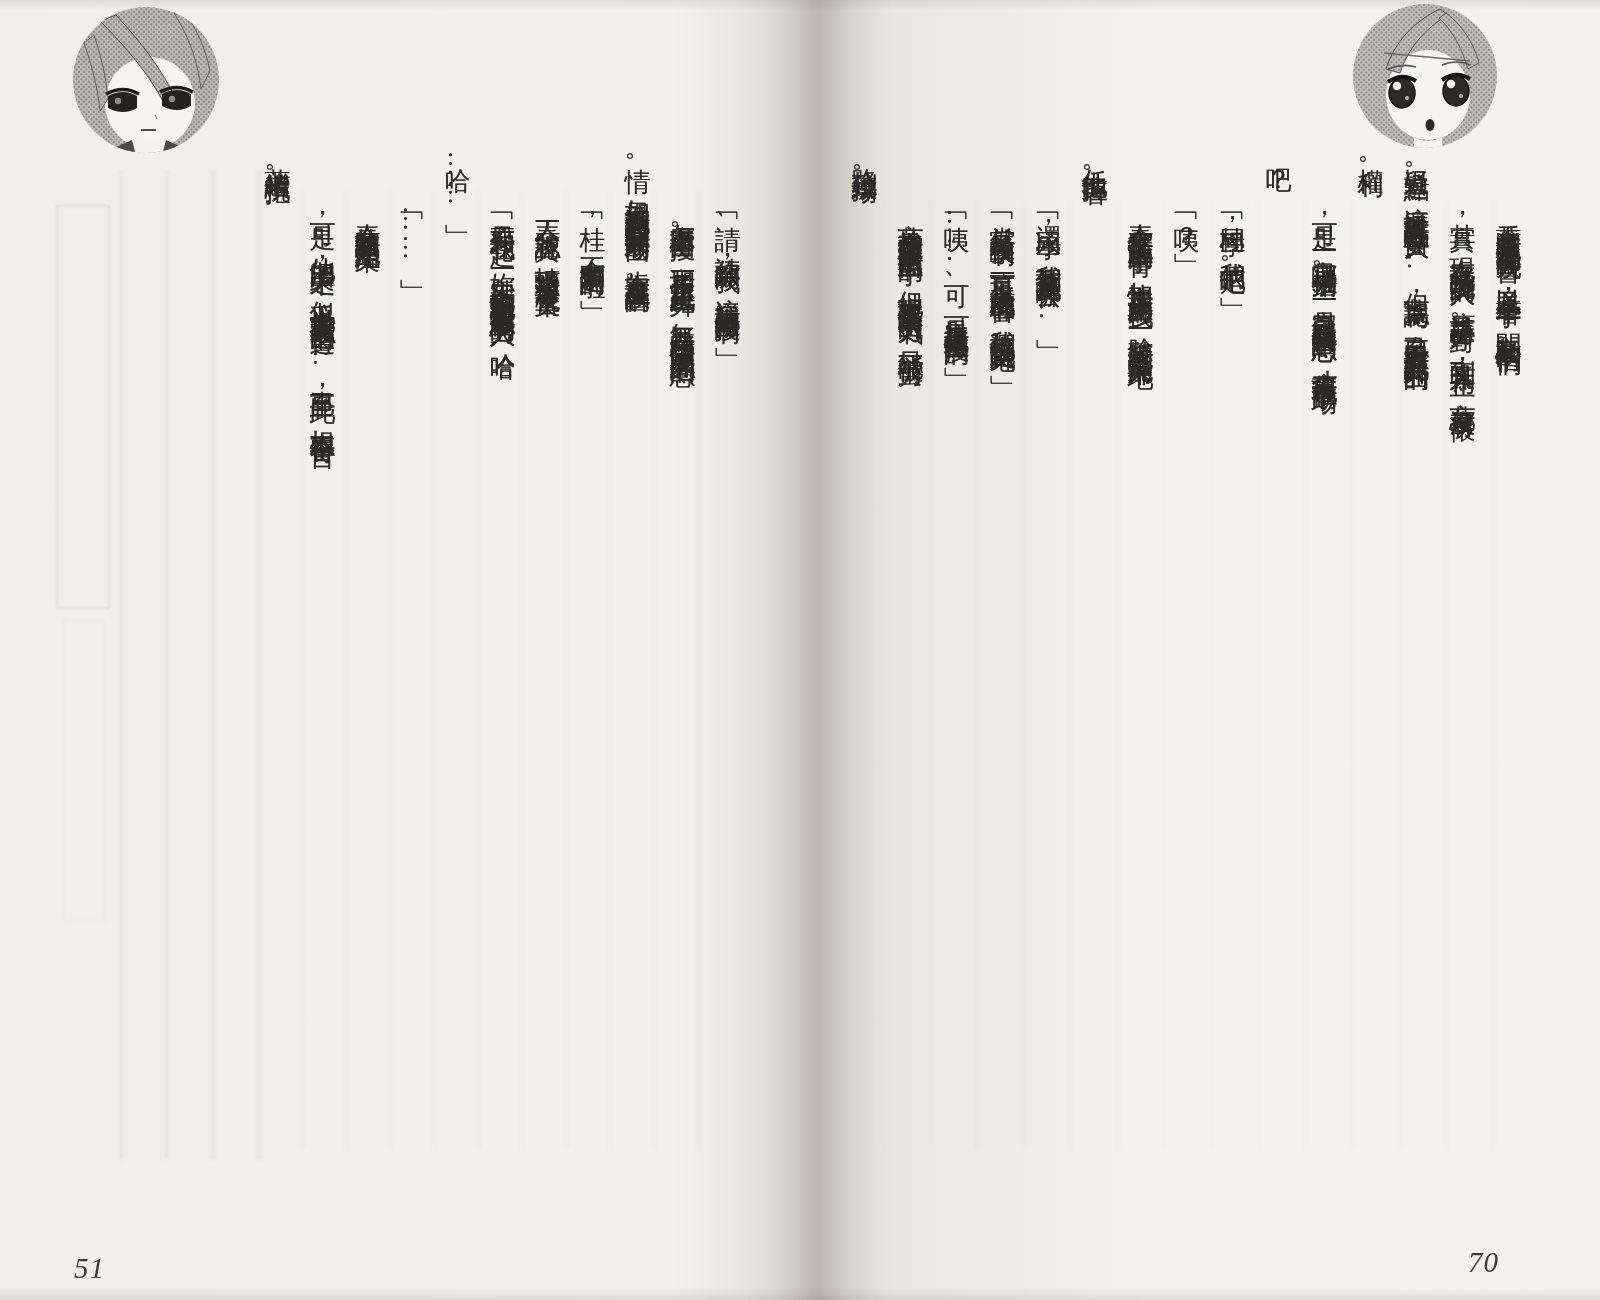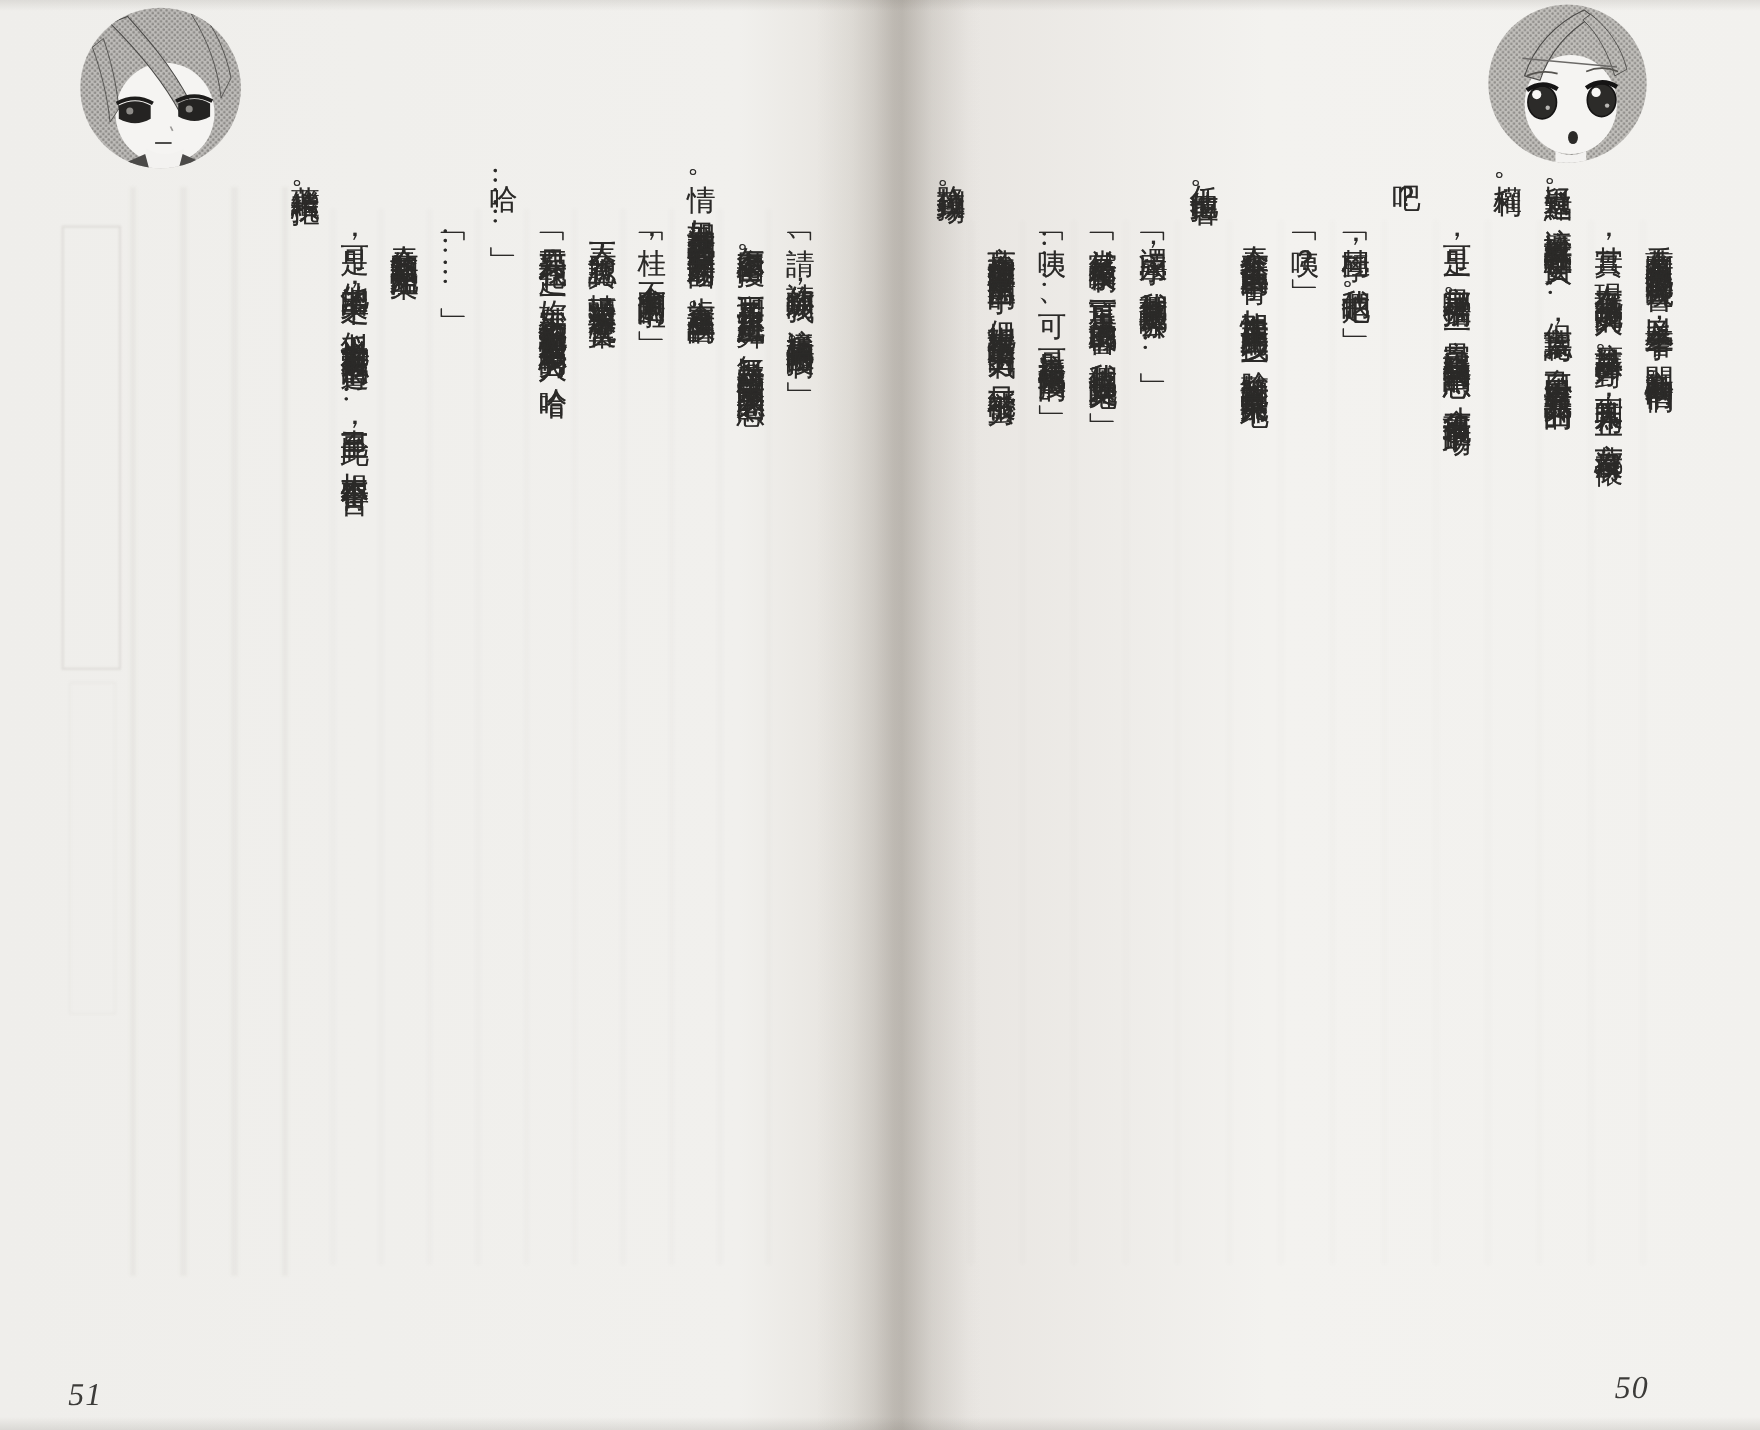--- a/index.html
+++ b/index.html
@@ -31,21 +31,21 @@
   .t-right .col{line-height:46px;}
   .t-left{top:148px;left:255px;width:495px;height:1085px;}
   .t-left .col{line-height:45px;}
   .ind{padding-top:55px;}
   
   .pagenum{
     position:absolute;
     font-family:"Liberation Serif","DejaVu Serif",serif;
     font-style:italic;font-size:29px;color:#3c3b39;letter-spacing:1px;
   }
-  .pn-left{left:62px;top:1252px;}
+  .pn-left{left:74px;top:1252px;}
   .pn-right{left:1468px;top:1246px;}
   
   .portrait{position:absolute;}
   .pt-left{left:70px;top:3px;width:152px;height:152px;}
   .pt-right{left:1350px;top:1px;width:150px;height:150px;}
   
   .ghost{position:absolute;pointer-events:none;filter:blur(1.6px);}
   .g1{left:118px;top:170px;width:150px;height:990px;opacity:.5;
       background:repeating-linear-gradient(90deg,rgba(152,147,139,.16) 0 6px,rgba(0,0,0,0) 6px 46px);}
   .g2{left:300px;top:190px;width:420px;height:960px;opacity:.22;
@@ -185,15 +185,15 @@
     <div class="col ind">泰介一臉認真，轉過頭來深深凝視言葉。</div>
     <div class="col ind">「只要和我在一起，妳一定馬上就會忘記之前那個惹妳傷心的男人。哈哈</div>
     <div class="col">哈……」</div>
     <div class="col ind">「……」</div>
     <div class="col ind">泰介的語氣是如此溫柔。</div>
     <div class="col ind">可是，他的溫柔之中，似乎也含帶若有似無的脅迫……事已至此，根本容不得言</div>
     <div class="col">葉繼續抗拒。</div>
   </div>
 
   <div class="pagenum pn-left">51</div>
-  <div class="pagenum pn-right">50</div>
+  <div class="pagenum pn-right">70</div>
 
 </div>
 
 </body></html>

